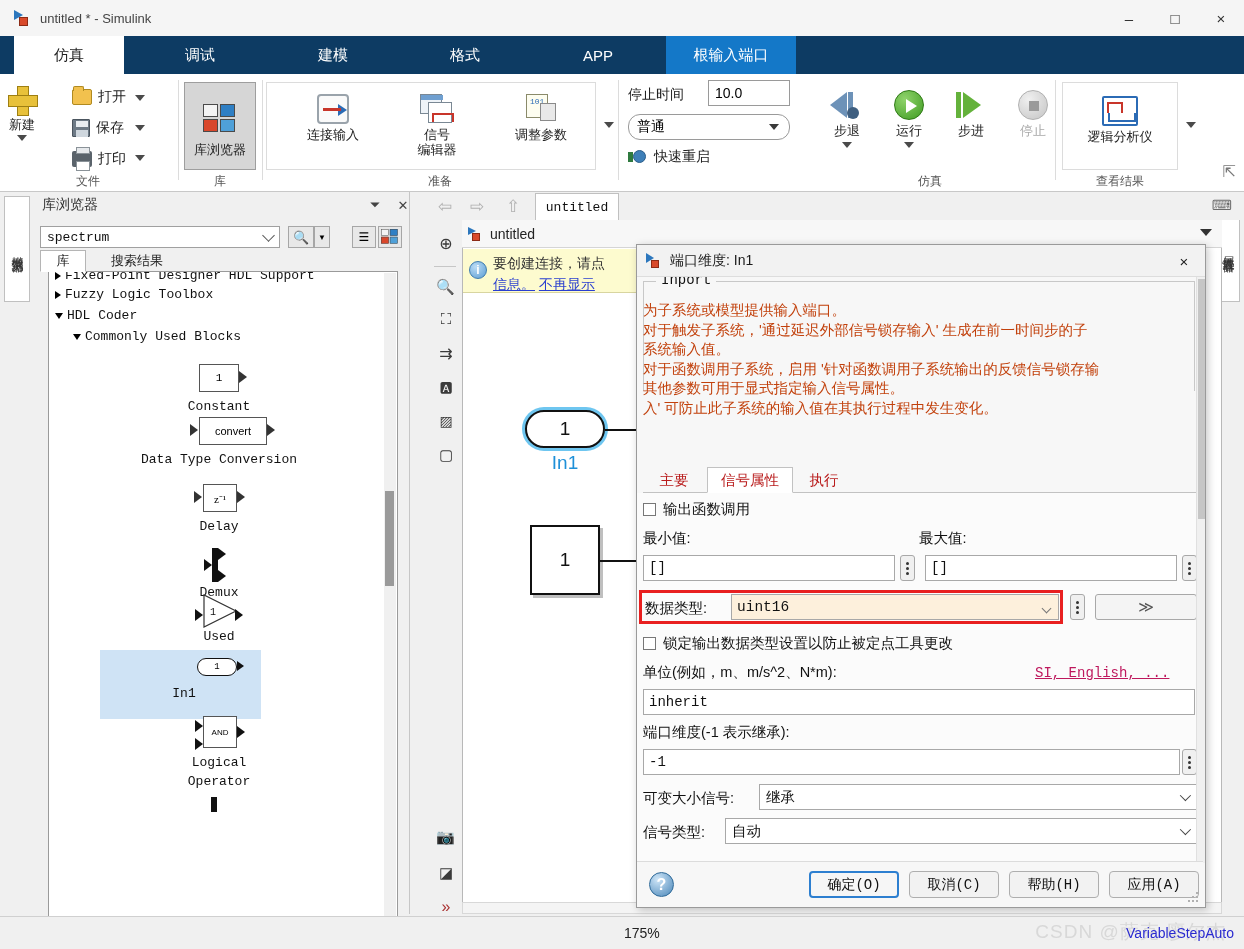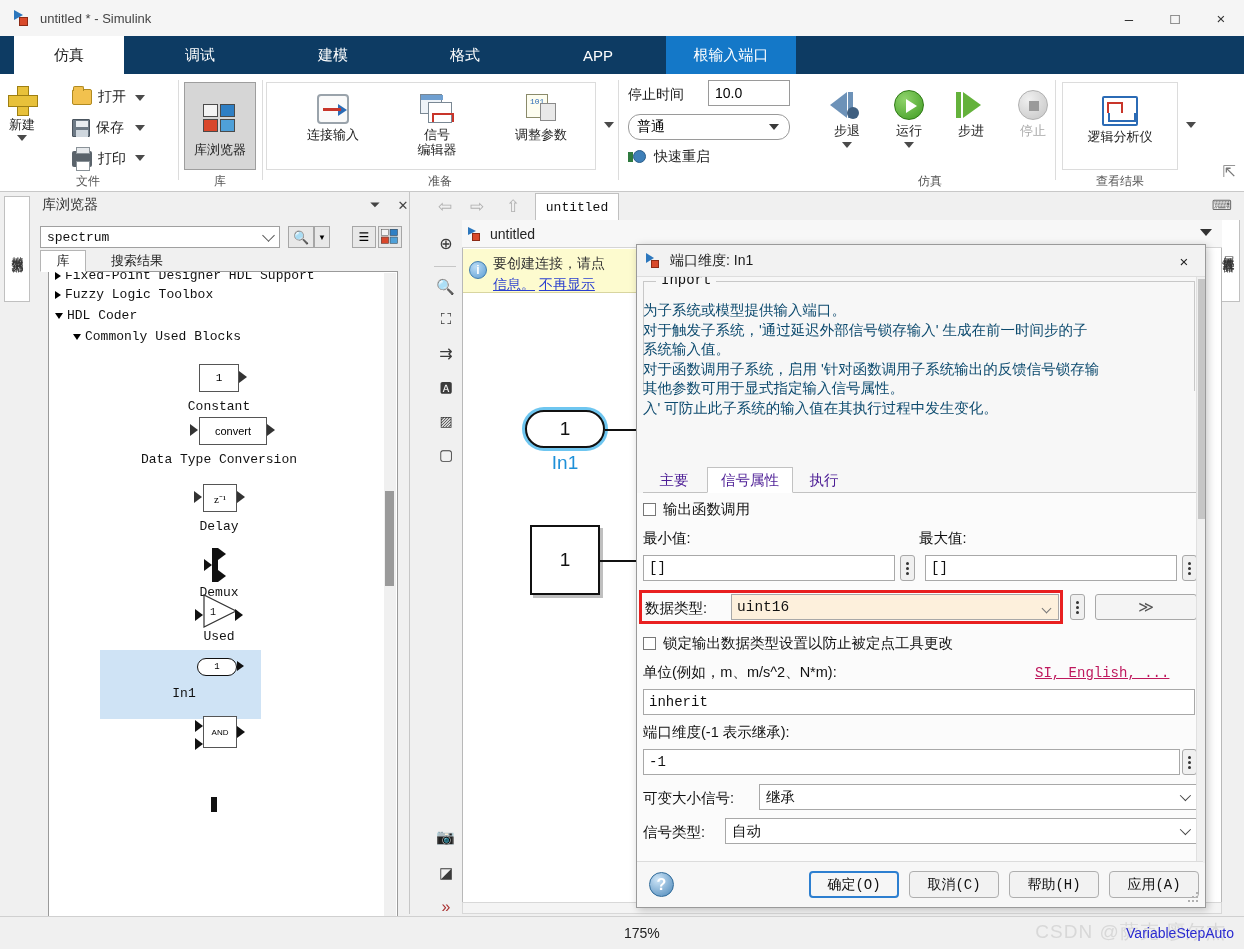--- a/index.html
+++ b/index.html
@@ -293,24 +293,24 @@
   .grp-box {
     position:absolute; left:6px; top:4px; width:552px; height:110px;
     border-top:1px solid #c8c8c8; border-left:1px solid #c8c8c8; border-right:1px solid #c8c8c8;
   }
   .grp-legend {
     position:absolute; left:12px; top:-10px; background:#f7f7f7; padding:0 5px;
     font-family:"Liberation Mono", monospace; font-size:14px; color:#111;
   }
   .desc-txt {
     position:absolute; left:6px; top:24px; width:552px;
-    font-size:14.5px; color:#0c4a6e; line-height:19.5px;
+    font-size:14.5px; color:#c2410c; line-height:19.5px;
   }
   .dlg-tabs { position:absolute; left:6px; top:190px; width:554px; height:26px; border-bottom:1px solid #c2c2c2; }
-  .dlg-tab { position:absolute; top:0; height:26px; display:flex;align-items:center;justify-content:center; font-size:14.5px; color:#4c1d95; }
+  .dlg-tab { position:absolute; top:0; height:26px; display:flex;align-items:center;justify-content:center; font-size:14.5px; color:#b91c1c; }
   .dlg-tab.active { background:#ffffff; border:1px solid #c2c2c2; border-bottom:1px solid #ffffff; z-index:3; }
 
   .dlg-field-area { position:absolute; left:0; top:216px; width:566px; height:370px; background:#fbfbfb; }
   .chk { display:inline-block; width:13px;height:13px; border:1px solid #777; background:#fff; vertical-align:middle; }
   .lbl14 { font-size:14.5px; color:#111; }
   .inp {
     background:#ffffff; border:1px solid #a8a8a8;
     font-family:"Liberation Mono", monospace; font-size:14px; color:#111;
     display:flex; align-items:center; padding:0 5px;
   }
@@ -607,20 +607,22 @@
 
       <div class="lib-sel" style="left:51px;top:378px;width:161px;height:69px;"></div>
       <div style="position:absolute;left:148px;top:386px;width:40px;height:18px;border:1.4px solid #111;border-radius:9px;background:#fff;display:flex;align-items:center;justify-content:center;font-family:'Liberation Mono',monospace;font-size:9px;">1</div>
       <div style="position:absolute;left:188px;top:389px;width:0;height:0;border-left:7px solid #111;border-top:5px solid transparent;border-bottom:5px solid transparent;"></div>
       <div class="blk-label" style="left:60px;top:414px;width:150px;">In1</div>
 
       <div style="position:absolute;left:146px;top:448px;width:0;height:0;border-left:8px solid #111;border-top:6px solid transparent;border-bottom:6px solid transparent;"></div>
       <div style="position:absolute;left:146px;top:466px;width:0;height:0;border-left:8px solid #111;border-top:6px solid transparent;border-bottom:6px solid transparent;"></div>
       <div style="position:absolute;left:154px;top:444px;width:34px;height:32px;border:1px solid #555;background:#fff;display:flex;align-items:center;justify-content:center;font-size:8px;">AND</div>
       <div style="position:absolute;left:188px;top:454px;width:0;height:0;border-left:8px solid #111;border-top:6px solid transparent;border-bottom:6px solid transparent;"></div>
+      <div class="blk-label" style="left:60px;top:481px;width:220px;white-space:pre;line-height:19px;">Logical
+Operator</div>
 
       <div style="position:absolute;left:162px;top:525px;width:6px;height:15px;background:#111;"></div>
 
       <div class="lib-vscroll">
         <div class="lib-vthumb" style="top:218px;height:95px;"></div>
       </div>
 
     </div>
   </div>
 

